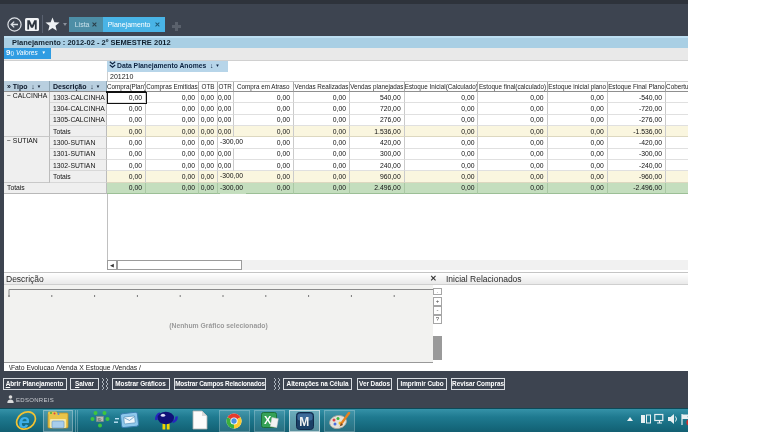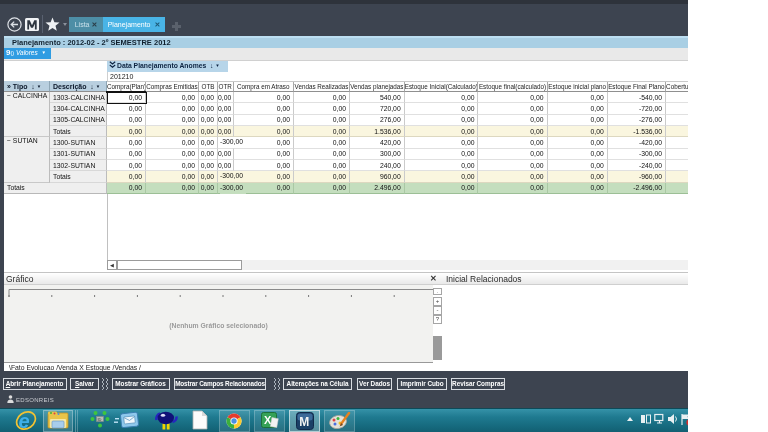--- a/index.html
+++ b/index.html
@@ -299,21 +299,21 @@
 
 <div class="abs" style="left:107px;top:260px;width:647px;height:10px;background:#f1f1f1"></div>
 <div class="abs" style="left:107px;top:260px;width:10px;height:10px;background:#fff;border:1px solid #9b9b9b;font-size:5px;text-align:center;line-height:8px;color:#333">◀</div>
 <div class="abs" style="left:117px;top:260px;width:125px;height:10px;background:#fff;border:1px solid #9b9b9b"></div>
 <div class="abs" style="left:744px;top:260px;width:10px;height:10px;background:#fff;border:1px solid #9b9b9b;font-size:5px;text-align:center;line-height:8px;color:#333">▶</div>
 <div class="abs" style="left:754px;top:260px;width:10px;height:10px;background:#fff;border:1px solid #9b9b9b;font-size:8px;text-align:center;line-height:9px;color:#b06820;font-family:'Liberation Serif',serif;font-style:italic"><b>i</b></div>
 
 <div class="abs" style="left:0;top:272px;width:768px;height:99px;background:#fff"></div>
 
 <div class="abs" style="left:0;top:272px;width:441px;height:12.5px;background:linear-gradient(#fff,#e9e9e9);border-top:1px solid #c4c4c4;border-bottom:1px solid #cfcfcf"></div>
-<div class="abs ph" style="left:6px;top:274px">Gráfico</div>
+<div class="abs ph" style="left:6px;top:274px">Descrição</div>
 <div class="abs x" style="left:430px;top:274px">✕</div>
 <div class="abs" style="left:4px;top:284.5px;width:429px;height:77px;background:#f2f2f0"></div>
 
 <svg class="abs" style="left:4px;top:284.5px" width="429" height="77" viewBox="0 0 429 77">
   <path d="M5 4.5 H429" stroke="#8a8a8a" stroke-width="1"></path>
   <path d="M5 4.5 V12" stroke="#8a8a8a" stroke-width="1"></path>
   <g stroke="#777" stroke-width="1">
     <path d="M5 10 v2"></path>
         <path d="M47.8 10 v2"></path>
         <path d="M90.6 10 v2"></path>

